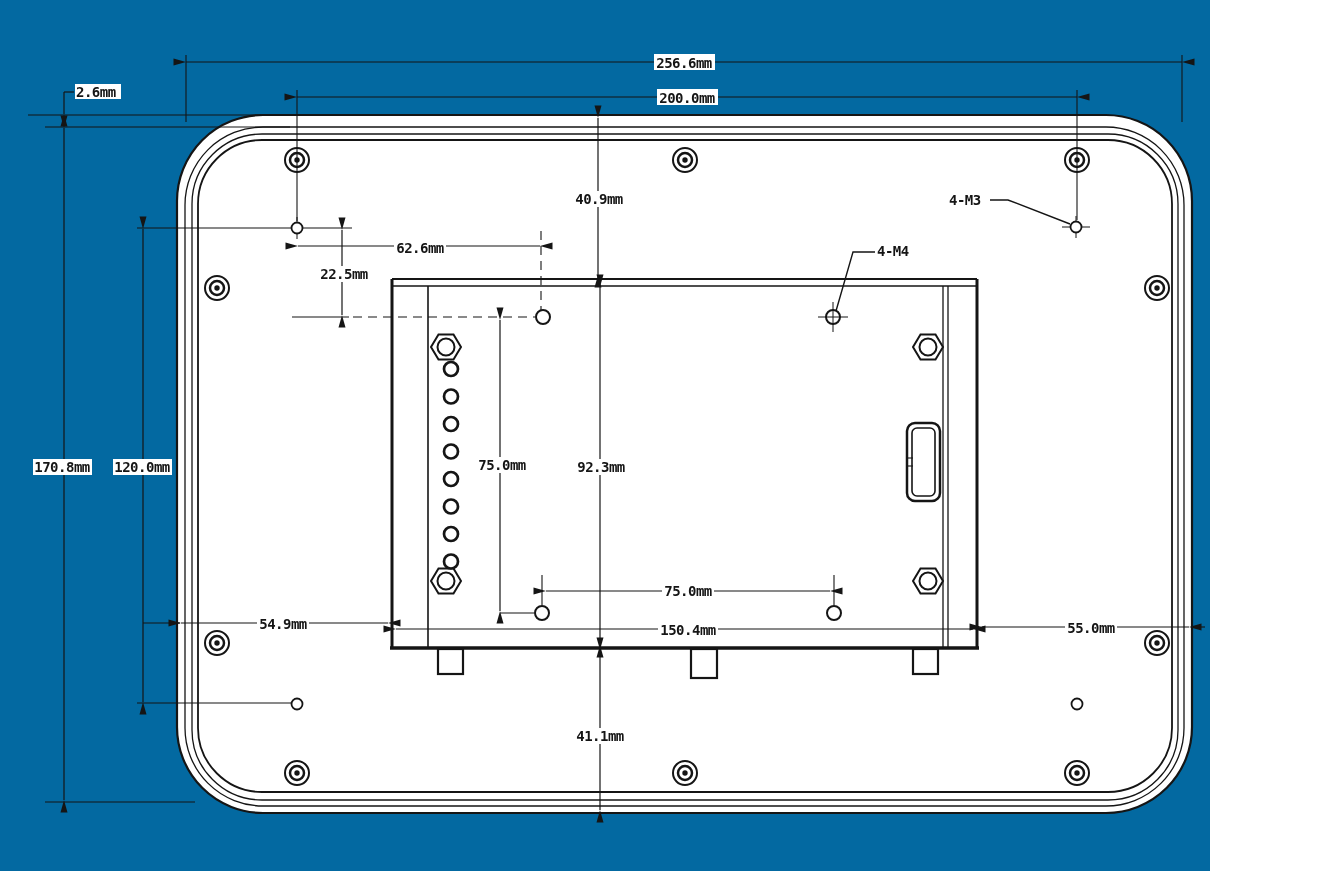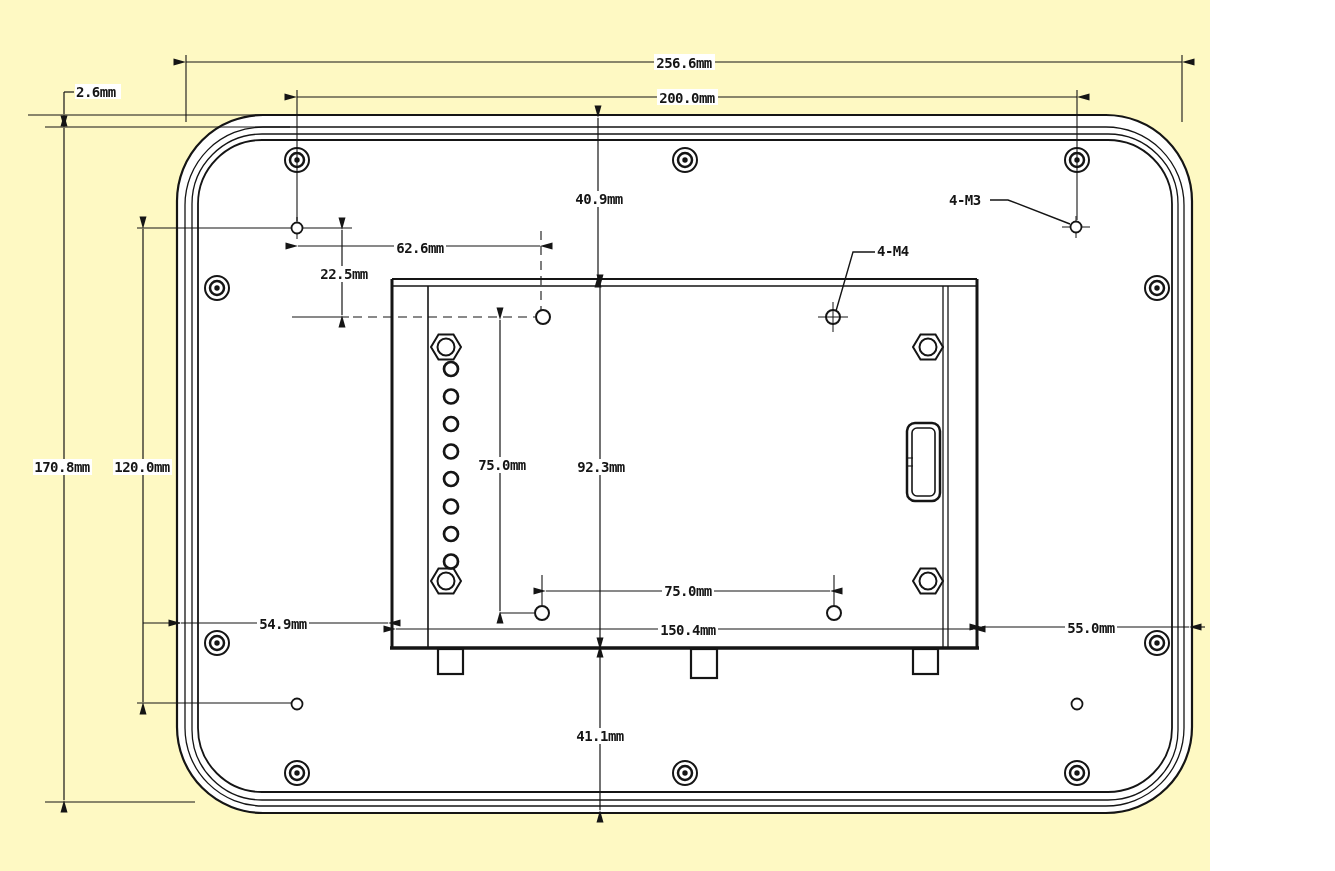--- a/index.html
+++ b/index.html
@@ -1,16 +1,16 @@
 <!DOCTYPE html>
 <html><head>
 <meta charset="utf-8">
 <style>
   html,body{margin:0;padding:0;background:#ffffff;}
-  .stage{position:relative;width:1210px;height:871px;background:#fef9c3;overflow:hidden;
+  .stage{position:relative;width:1210px;height:871px;background:#0369a1;overflow:hidden;
          font-family:"DejaVu Sans Mono", monospace;}
   svg{display:block;}
   .ln{stroke:#151515;fill:none;}
   .s10{stroke-width:1.0}.s11{stroke-width:1.1}.s12{stroke-width:1.2}.s13{stroke-width:1.3}
   .s14{stroke-width:1.4}.s16{stroke-width:1.6}.s18{stroke-width:1.8}.s2{stroke-width:2}
   .s22{stroke-width:2.2}.s25{stroke-width:2.5}.s27{stroke-width:2.7}.s3{stroke-width:3}.s35{stroke-width:3.5}
   .dash{stroke-dasharray:9 6;}
   .wfill{fill:#ffffff;}
   .lblbg{fill:#ffffff;stroke:none;}
   text{font-family:"DejaVu Sans Mono", monospace;font-size:14px;font-weight:bold;

